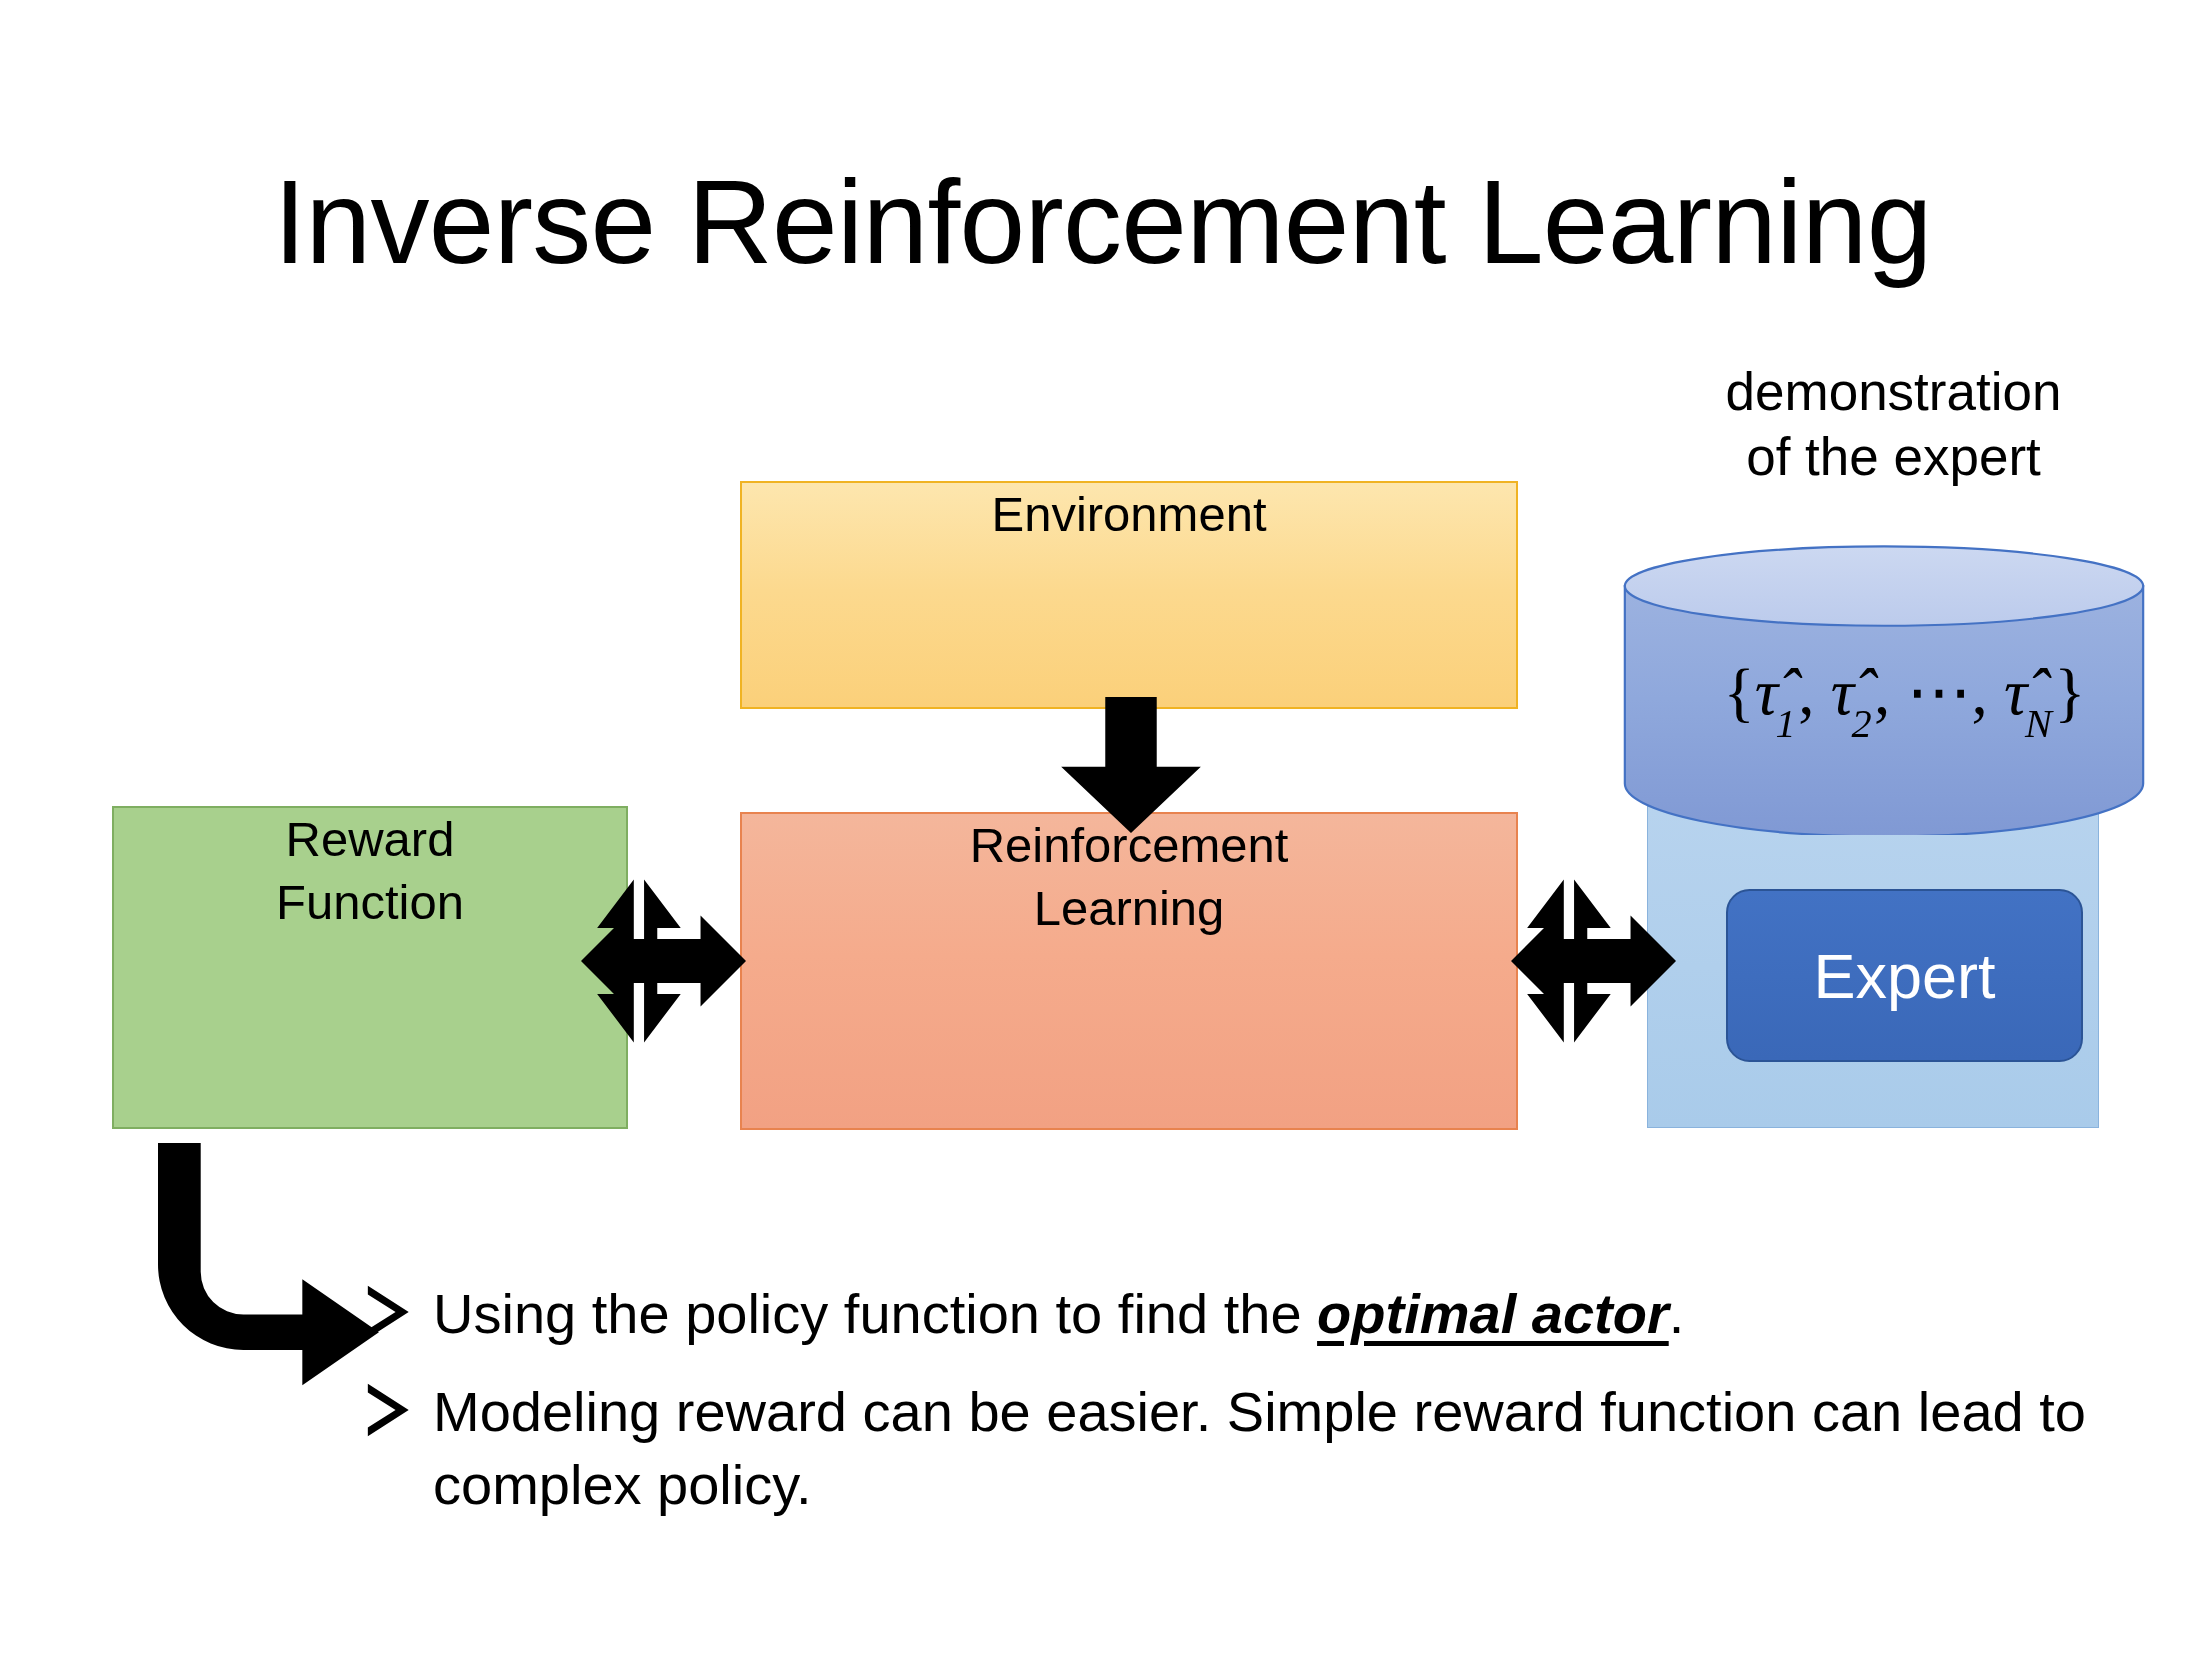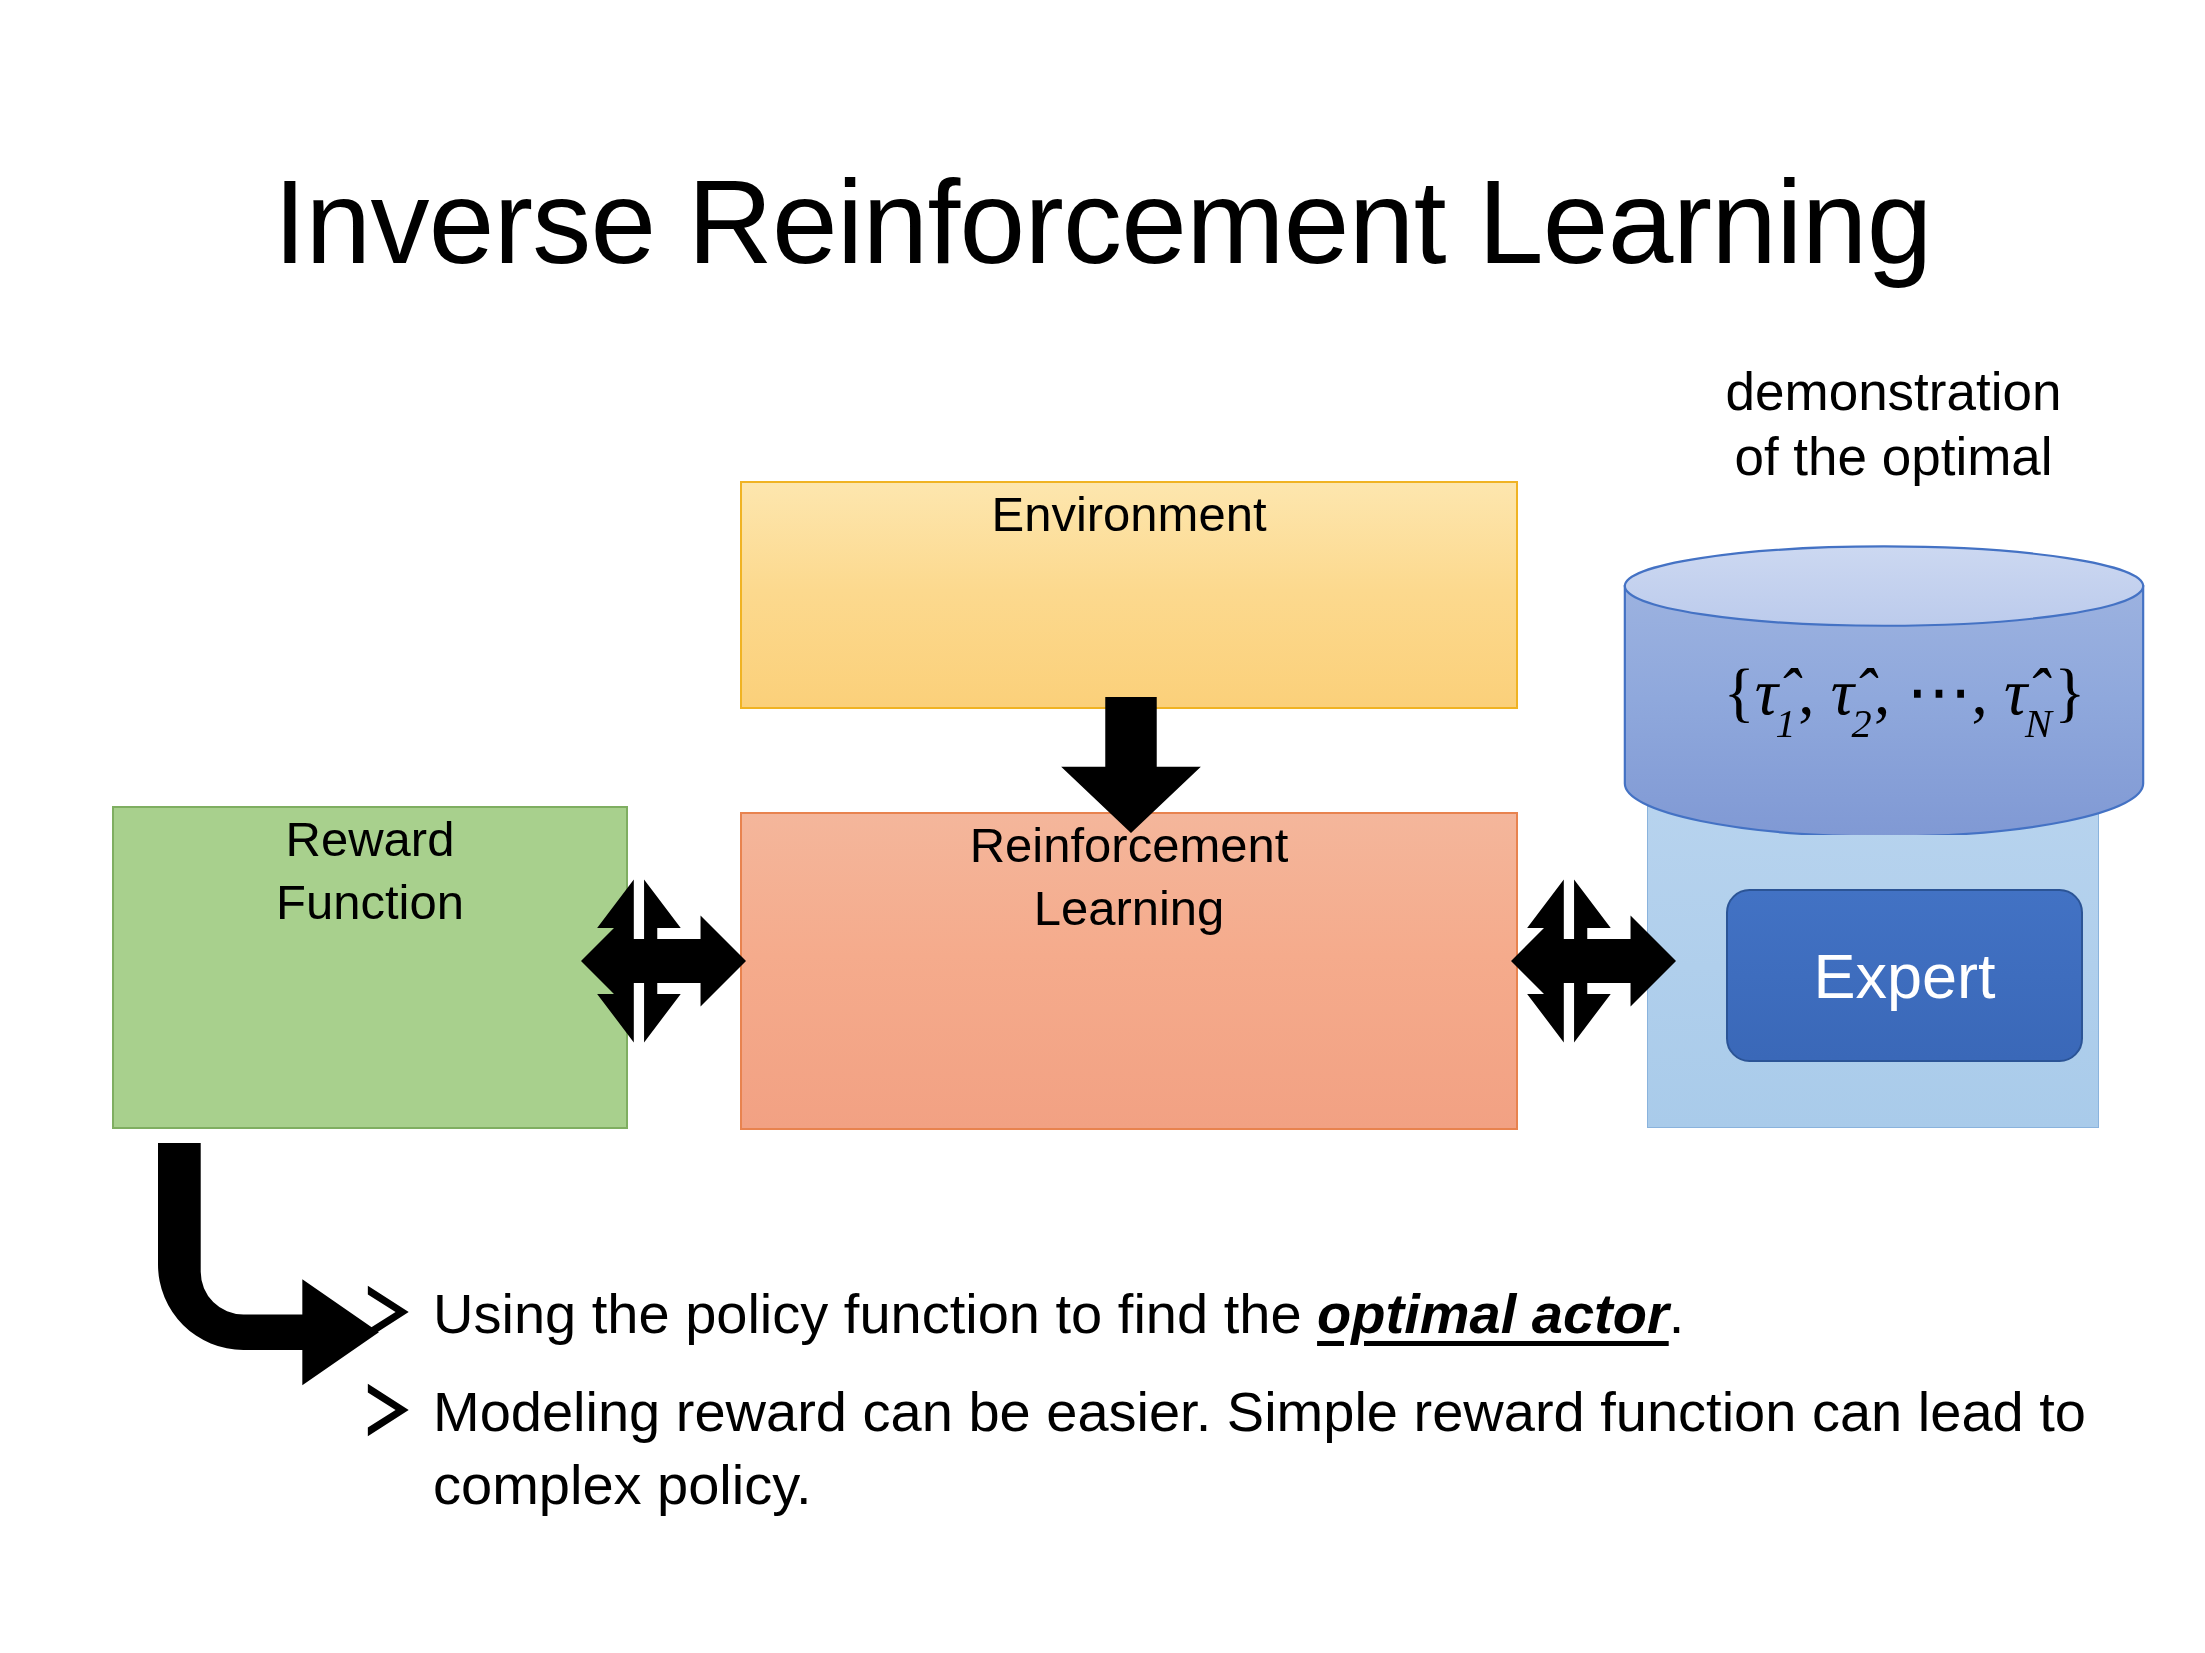--- a/index.html
+++ b/index.html
@@ -206,21 +206,21 @@
 
   <div class="flowbox" id="box-reward">
     <span>
       <span>Reward</span><br>
       <span>Function</span>
     </span>
   </div>
 
   <div id="demo-label">
     <span>demonstration</span><br>
-    <span>of the optimal</span>
+    <span>of the expert</span>
   </div>
 
   <div id="expert-panel"></div>
 
   <svg id="cylinder" viewBox="0 0 710 395">
     <defs>
       <linearGradient id="cylBody" x1="0" y1="0" x2="0" y2="1">
         <stop offset="0%" stop-color="#9cb2e0"></stop>
         <stop offset="45%" stop-color="#8fa8dc"></stop>
         <stop offset="100%" stop-color="#8099d4"></stop>

